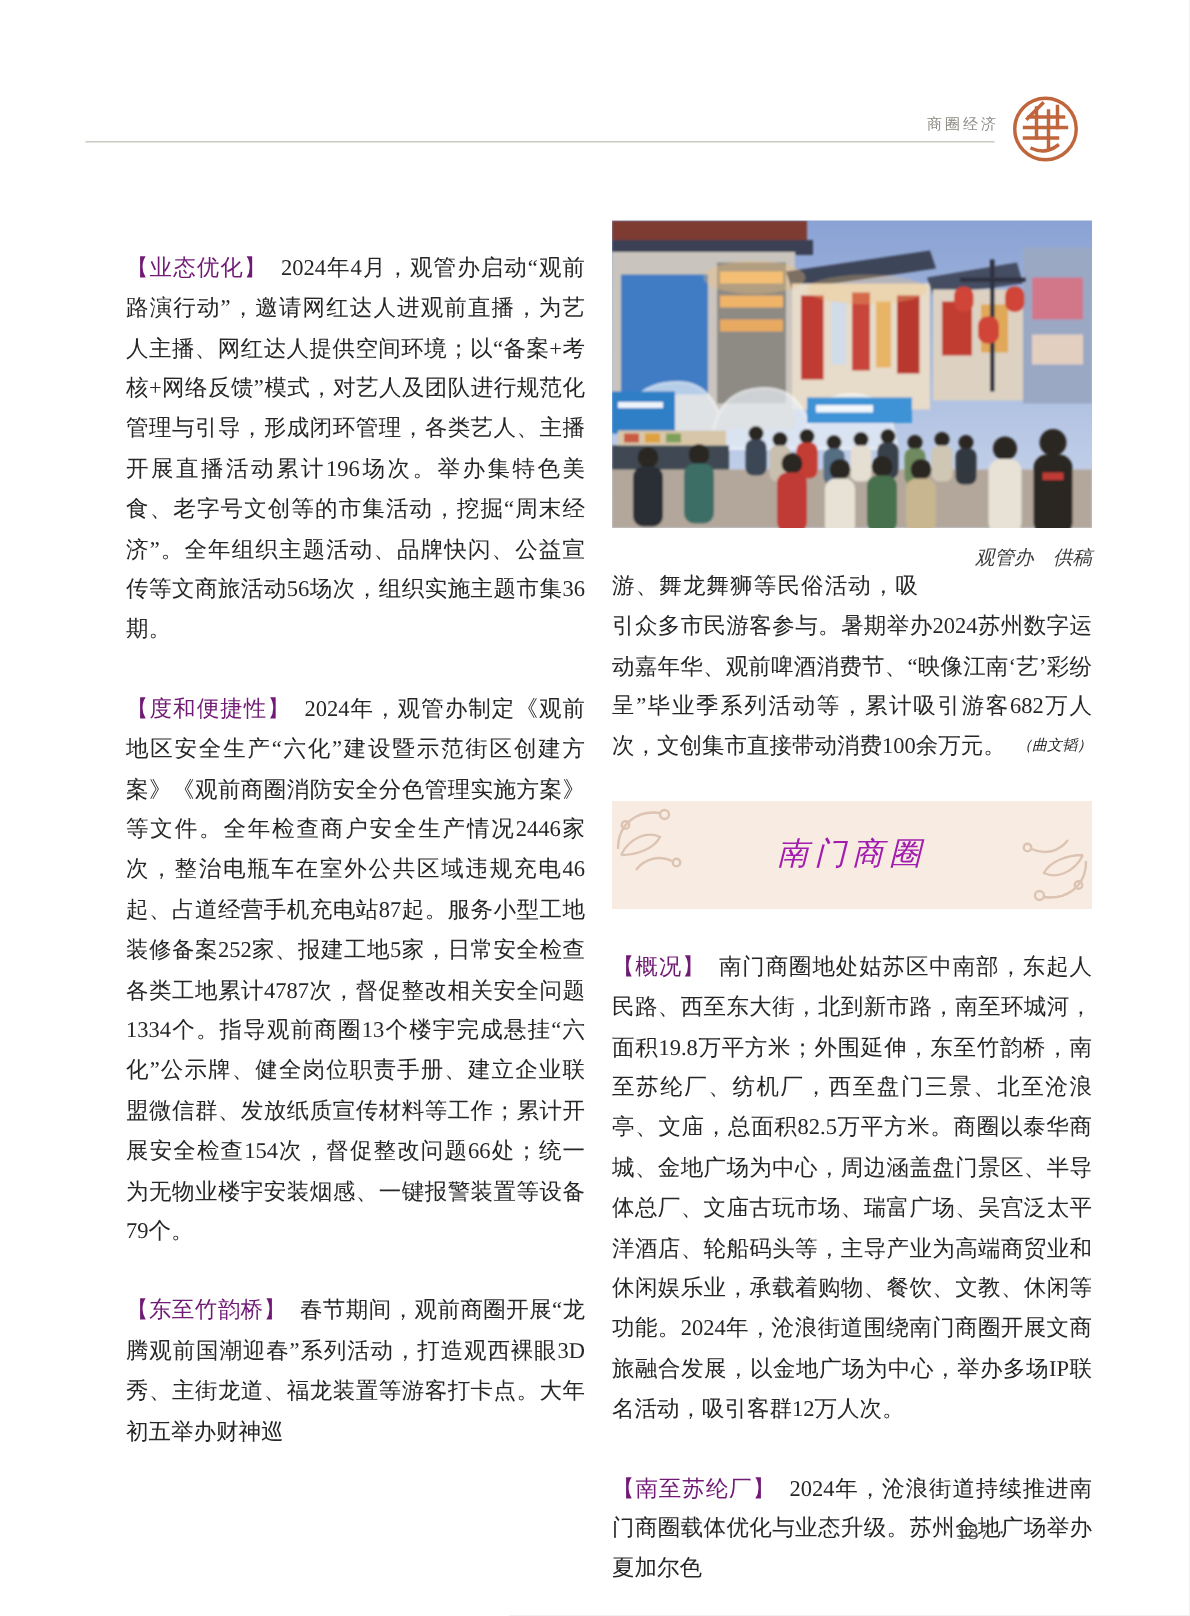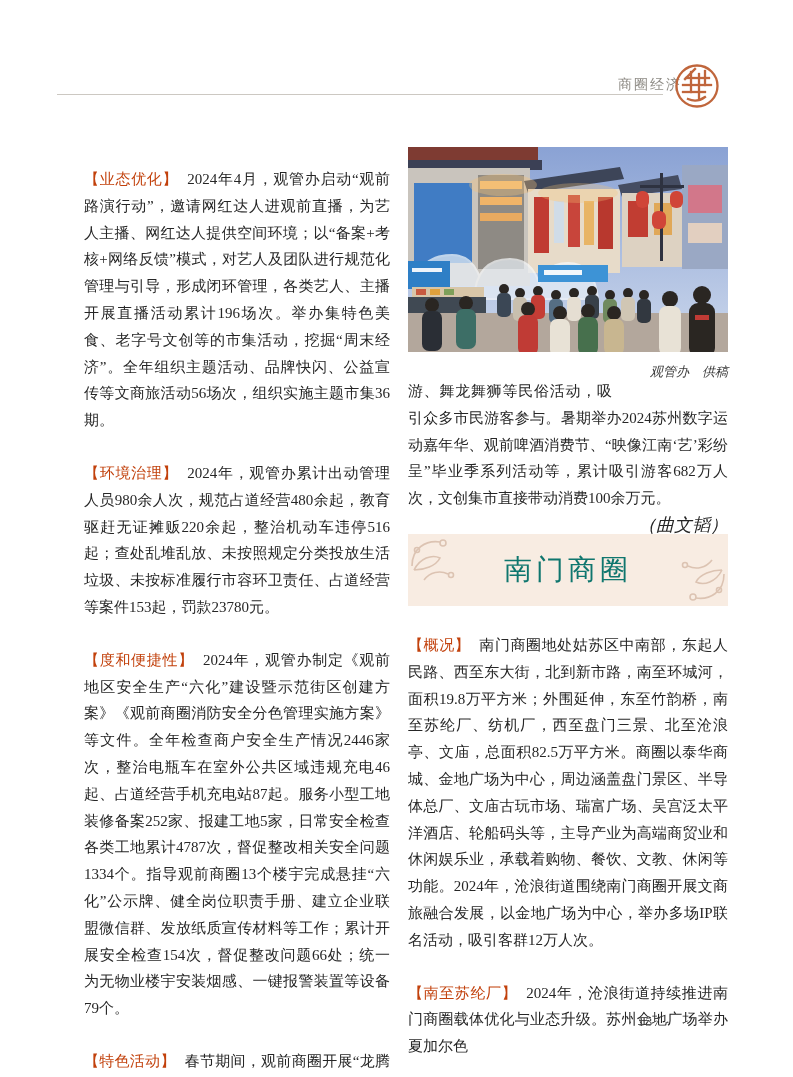--- a/index.html
+++ b/index.html
@@ -3,40 +3,40 @@
 <meta charset="utf-8">
 <style>
   html,body{margin:0;padding:0;background:#e8e8e8;}
   .page{
     position:relative;width:793px;height:1077px;background:#ffffff;
     font-family:"Liberation Serif","DejaVu Serif",serif;color:#262626;
     overflow:hidden;margin:0 auto;
   }
   
   .header-rule{position:absolute;left:57px;top:94px;width:606px;height:1px;background:#ccc8c2;}
-  .section-label{position:absolute;left:618px;top:76px;font-size:14px;color:#8f8c86;letter-spacing:2px;font-family:"Liberation Sans","DejaVu Sans",sans-serif;}
+  .section-label{position:absolute;left:618px;top:76px;font-size:10px;color:#8f8c86;letter-spacing:2px;font-family:"Liberation Sans","DejaVu Sans",sans-serif;}
   .seal{position:absolute;left:674px;top:63px;width:46px;height:46px;}
   
   .col{position:absolute;font-size:15px;line-height:26.8px;text-align:justify;}
   .col-left{left:84px;top:140px;width:306px;}
   .col-right{left:408px;top:147px;width:320px;}
   p.para{margin:26px 0 0 0;}
   p.first{margin-top:0;}
-  .tag{color:#c2410c;margin-right:9px;}
+  .tag{color:#701a75;margin-right:9px;}
   
   .photo{width:320px;height:205px;overflow:hidden;background:#9db1d8;}
   .caption{margin-top:9px;font-size:13px;line-height:22px;color:#3a3a3a;font-style:italic;text-indent:2em;}
   .caption .credit{float:right;font-style:italic;margin-left:12px;}
   .cont{margin-top:12px;}
-  .byline{float:right;font-style:italic;font-size:18px;}
+  .byline{float:right;font-style:italic;font-size:10px;}
   
   .section-box{position:relative;margin-top:22px;width:320px;height:72px;background:#f8ece2;}
   .section-box .title{
     position:absolute;left:0;right:0;top:0;bottom:0;display:flex;align-items:center;justify-content:center;
-    color:#0f766e;font-size:28px;letter-spacing:4px;font-family:"Liberation Sans","DejaVu Sans",sans-serif;
+    color:#a21caf;font-size:21px;letter-spacing:4px;font-family:"Liberation Sans","DejaVu Sans",sans-serif;font-style:italic;
   }
   .flourish{position:absolute;width:62px;height:48px;}
   .flourish.tl{left:2px;top:2px;}
   .flourish.br{right:2px;bottom:2px;transform:rotate(180deg);}
   .after-box{margin-top:28px;}
   
   .page-number{position:absolute;left:628px;top:1014px;width:110px;text-align:left;font-size:13.5px;color:#4a4a4a;letter-spacing:1px;}
 </style>
 </head>
 <body>
@@ -56,23 +56,22 @@
         <path d="M17 9 L17 29"></path>
         <path d="M25 11 L25 36"></path>
         <path d="M31 8 L31 22"></path>
         <path d="M14 36 Q23 40 31 34"></path>
       </g>
     </svg>
   </div>
 
   <div class="col col-left">
     <p class="para"><span class="tag">【业态优化】</span><span>2024年4月，观管办启动“观前路演行动”，邀请网红达人进观前直播，为艺人主播、网红达人提供空间环境；以“备案+考核+网络反馈”模式，对艺人及团队进行规范化管理与引导，形成闭环管理，各类艺人、主播开展直播活动累计196场次。举办集特色美食、老字号文创等的市集活动，挖掘“周末经济”。全年组织主题活动、品牌快闪、公益宣传等文商旅活动56场次，组织实施主题市集36期。</span></p>
-    <p class="para"><span class="tag">【环境治理】</span><span>2024年，观管办累计出动管理人员980余人次，规范占道经营480余起，教育驱赶无证摊贩220余起，整治机动车违停516起；查处乱堆乱放、未按照规定分类投放生活垃圾、未按标准履行市容环卫责任、占道经营等案件153起，罚款23780元。</span></p>
     <p class="para"><span class="tag">【度和便捷性】</span><span>2024年，观管办制定《观前地区安全生产“六化”建设暨示范街区创建方案》《观前商圈消防安全分色管理实施方案》等文件。全年检查商户安全生产情况2446家次，整治电瓶车在室外公共区域违规充电46起、占道经营手机充电站87起。服务小型工地装修备案252家、报建工地5家，日常安全检查各类工地累计4787次，督促整改相关安全问题1334个。指导观前商圈13个楼宇完成悬挂“六化”公示牌、健全岗位职责手册、建立企业联盟微信群、发放纸质宣传材料等工作；累计开展安全检查154次，督促整改问题66处；统一为无物业楼宇安装烟感、一键报警装置等设备79个。</span></p>
-    <p class="para"><span class="tag">【特色活动】</span><span>春节期间，观前商圈开展“龙腾观前国潮迎春”系列活动，打造观西裸眼3D秀、主街龙道、福龙装置等游客打卡点。大年初五举办财神巡</span></p>
+    <p class="para"><span class="tag">【东至竹韵桥】</span><span>春节期间，观前商圈开展“龙腾观前国潮迎春”系列活动，打造观西裸眼3D秀、主街龙道、福龙装置等游客打卡点。大年初五举办财神巡</span></p>
   </div>
 
   <div class="col col-right">
 
     <div class="photo">
       <svg viewBox="0 0 320 205" width="320" height="205" preserveAspectRatio="none">
         <defs>
           <linearGradient id="sky" x1="0" y1="0" x2="0" y2="1">
             <stop offset="0" stop-color="#8aa2d4"></stop>
             <stop offset="1" stop-color="#ccd8ec"></stop>

